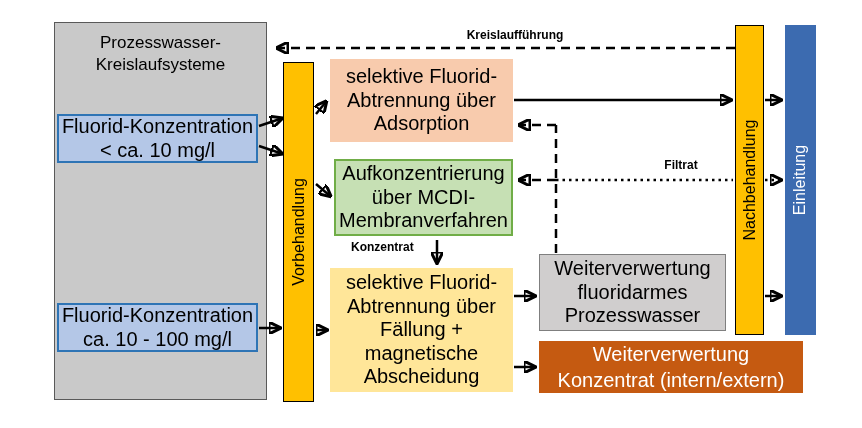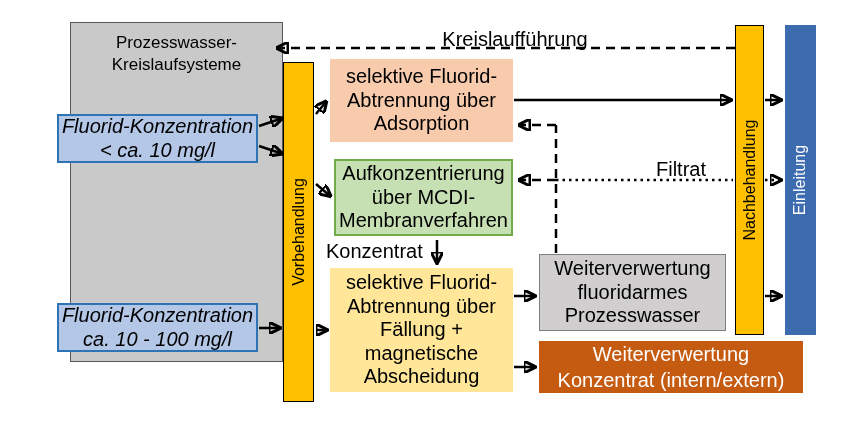--- a/index.html
+++ b/index.html
@@ -22,49 +22,49 @@
   .panel {
     position: absolute;
     background: var(--panel-gray);
     border: 1px solid var(--panel-border);
   }
   .panel-title {
     position: absolute; top: 9px; left: 0; width: 100%;
     text-align: center; white-space: pre-line;
     font-size: 17px; line-height: 1.3;
   }
-  .input-box { background: var(--input-blue); border: 2px solid var(--input-blue-border); font-style: italic; }
+  .input-box { background: var(--input-blue); border: 2px solid var(--input-blue-border); }
   .salmon-box { background: var(--adsorption-salmon); }
   .green-box  { background: var(--mcdi-green); border: 2px solid var(--mcdi-green-border); }
   .yellow-box { background: var(--faellung-yellow); }
   .gray-box   { background: var(--reuse-gray); border: 1px solid var(--reuse-gray-border); }
   .brown-box  { background: var(--concentrate-brown); color: #fff; line-height: 1.3; }
   .bar {
     position: absolute;
     display: flex; align-items: center; justify-content: center;
     overflow: visible;
   }
   .bar-orange { background: var(--bar-orange); border: 1px solid var(--bar-border); }
   .bar-blue   { background: var(--discharge-blue); color: #fff; }
   .vtext { transform: rotate(-90deg); white-space: nowrap; font-size: 16px; }
   .float-label {
-    position: absolute; font-size: 20px; text-align: center;
-    white-space: nowrap; background: transparent;
+    position: absolute; font-size: 12px; text-align: center;
+    white-space: nowrap; background: transparent; font-weight: bold;
   }
   .arrows { position: absolute; inset: 0; pointer-events: none; }
   .arrows path { fill: none; stroke: var(--arrow-black, #000); stroke-width: 2.5; }
   .arrows path.d { stroke-dasharray: 9 6; }
   .arrows path.o { stroke-dasharray: 2.5 4; }
 </style>
 </head>
 <body>
 
 <div class="canvas">
 
-  <div class="panel" style="left:70px; top:22px; width:213px; height:340px;">
+  <div class="panel" style="left:54px; top:22px; width:213px; height:378px;">
     <div class="panel-title">Prozesswasser-
 Kreislaufsysteme</div>
   </div>
 
   <div class="box input-box" style="left:57px; top:114px; width:201px; height:49px;">Fluorid-Konzentration
 &lt; ca. 10 mg/l</div>
   <div class="box input-box" style="left:57px; top:303px; width:201px; height:49px;">Fluorid-Konzentration
 ca. 10 - 100 mg/l</div>
 
   <div class="bar bar-orange" style="left:283px; top:62px; width:31px; height:340px;">
@@ -94,21 +94,21 @@
 
   <div class="bar bar-orange" style="left:735px; top:25px; width:29px; height:310px;">
     <span class="vtext">Nachbehandlung</span>
   </div>
   <div class="bar bar-blue" style="left:785px; top:25px; width:31px; height:310px;">
     <span class="vtext">Einleitung</span>
   </div>
 
   <div class="float-label" style="left:420px; top:28px; width:190px;">Kreislaufführung</div>
   <div class="float-label" style="left:648px; top:158px; width:66px;">Filtrat</div>
-  <div class="float-label" style="left:326px; top:240px; text-align:right;">Konzentrat</div>
+  <div class="float-label" style="left:351px; top:240px; text-align:right;">Konzentrat</div>
 
   <svg class="arrows" width="862" height="428" viewBox="0 0 862 428">
     <defs>
       <marker id="ah" viewBox="0 0 10 10" refX="7.5" refY="5" markerWidth="13" markerHeight="12" markerUnits="userSpaceOnUse" orient="auto">
         <path d="M0 0 L10 5 L0 10 Z" fill="#000" stroke="none"></path>
       </marker>
     </defs>
 
     <path class="d" d="M735 48 L279 48" marker-end="url(#ah)"></path>
 

